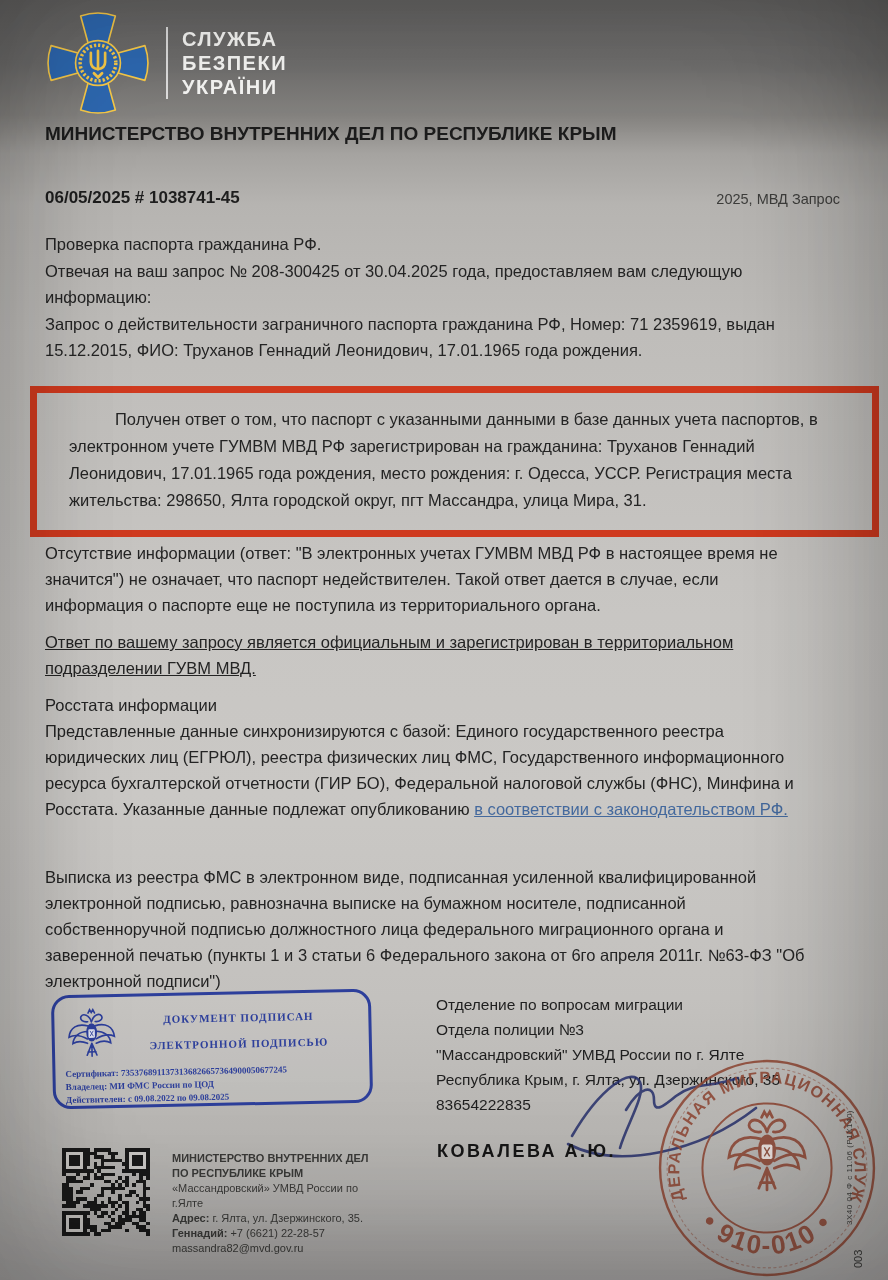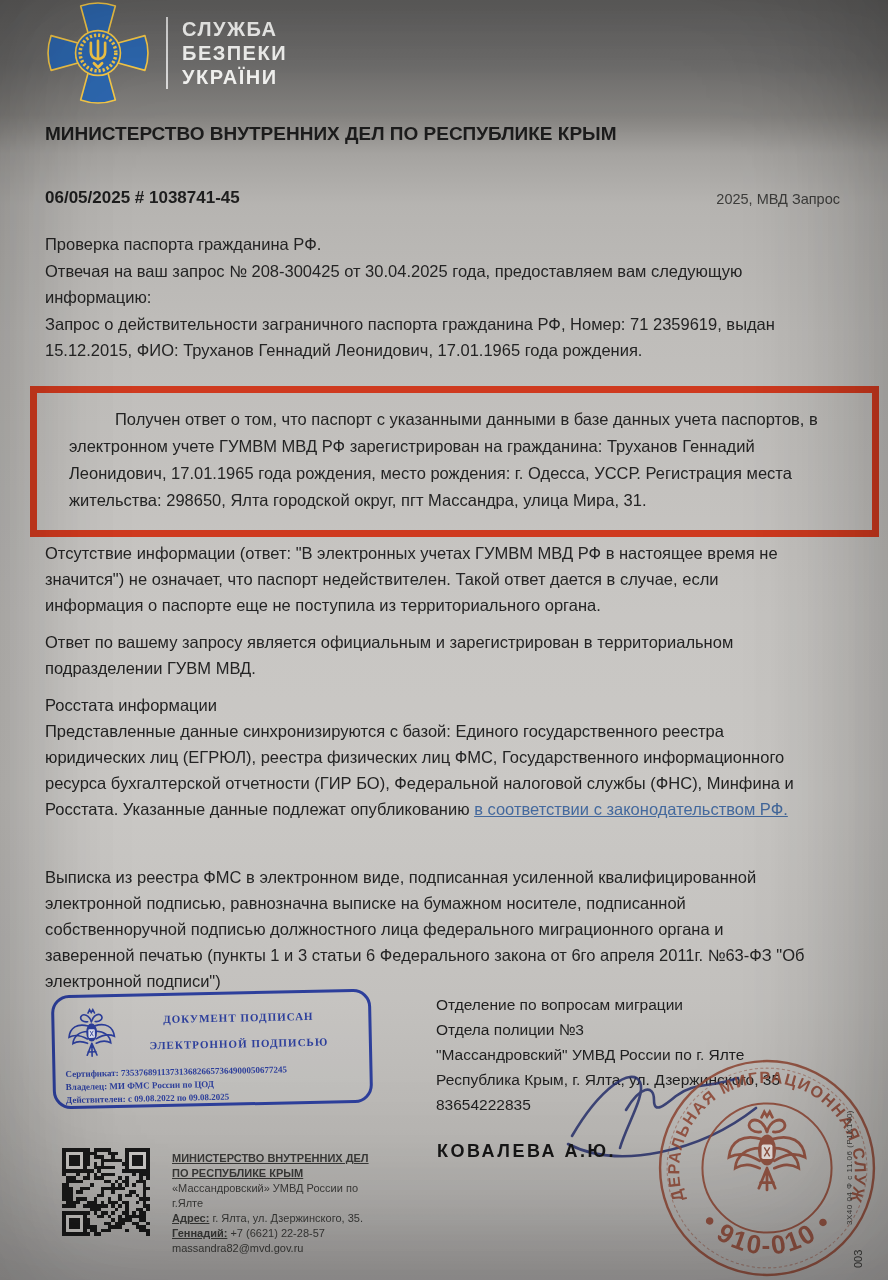--- a/index.html
+++ b/index.html
@@ -27,21 +27,21 @@
   .esign-top{display:flex;align-items:center;}
   .esign-titles{flex:1;text-align:center;}
   .esign-t1{font-weight:bold;font-size:11px;letter-spacing:1px;margin-bottom:14px;}
   .esign-t2{font-weight:bold;font-size:11px;letter-spacing:1px;}
   .esign-lines{font-weight:bold;font-size:9px;line-height:13px;margin-top:4px;}
   
   .contact{font-size:15.5px;line-height:25px;color:#1f1f1f;}
   .signer{font-weight:bold;font-size:18px;letter-spacing:2.5px;color:#161616;}
   
   .office{font-size:11px;line-height:15px;color:#3a3a38;}
-  .office .b{font-weight:bold;text-decoration:underline;}
+  .office .b{font-weight:bold;}
   
   .vtext{writing-mode:vertical-rl;transform:rotate(180deg);font-size:8px;color:#3f3f3d;letter-spacing:.5px;}
   .vpage{writing-mode:vertical-rl;transform:rotate(180deg);font-size:11px;color:#3a3a38;}
 </style>
 </head>
 <body>
 
 <div class="photo">
 
   <svg width="0" height="0" style="position:absolute">
@@ -56,21 +56,21 @@
         <path d="M58,46 C72,46 84,54 85,68 C75,62 67,64 58,68"></path>
         <path d="M50,68 L41,90 M50,68 L50,92 M50,68 L59,90"></path>
         <path d="M43,84 L57,84"></path>
       </g>
       <ellipse cx="50" cy="48" rx="10" ry="17" fill="currentColor"></ellipse>
       <rect x="44" y="42" width="12" height="16" rx="2" fill="#ffffff" opacity=".85"></rect>
       <path d="M47,45 l6,10 M53,45 l-6,10" stroke="currentColor" stroke-width="1.5"></path>
     </symbol>
   </svg>
 
-  <div class="abs" style="left:46px;top:2px;display:flex;align-items:center;">
+  <div class="abs" style="left:46px;top:12px;display:flex;align-items:center;">
     <svg width="104" height="102" viewBox="0 0 100 100">
       <g fill="#2e68b0" stroke="#f7c948" stroke-width="1.6" stroke-linejoin="round">
         <path d="M41,33 L33,4 Q50,-2 67,4 L59,33 Q50,30 41,33 Z"></path>
         <path d="M41,67 L33,96 Q50,102 67,96 L59,67 Q50,70 41,67 Z"></path>
         <path d="M33,41 L4,33 Q-2,50 4,67 L33,59 Q30,50 33,41 Z"></path>
         <path d="M67,41 L96,33 Q102,50 96,67 L67,59 Q70,50 67,41 Z"></path>
       </g>
       <circle cx="50" cy="50" r="22" fill="#2e68b0" stroke="#f7c948" stroke-width="1.6"></circle>
       <circle cx="50" cy="50" r="17.5" fill="none" stroke="#f7c948" stroke-width="3.4" stroke-dasharray="2.2,1.9"></circle>
       <g fill="none" stroke="#f7c948" stroke-width="2.6" stroke-linecap="round">
@@ -94,21 +94,21 @@
 
   <div class="abs para" style="left:45px;top:231px;">Проверка паспорта гражданина РФ.</div>
   <div class="abs para" style="left:45px;top:258px;">Отвечая на ваш запрос № 208-300425 от 30.04.2025 года, предоставляем вам следующую информацию:</div>
   <div class="abs para" style="left:45px;top:311px;">Запрос о действительности заграничного паспорта гражданина РФ, Номер: 71 2359619, выдан 15.12.2015, ФИО: Труханов Геннадий Леонидович, 17.01.1965 года рождения.</div>
 
   <div class="abs redbox" style="left:30px;top:386px;">
     <div class="para">Получен ответ о том, что паспорт с указанными данными в базе данных учета паспортов, в электронном учете ГУМВМ МВД РФ зарегистрирован на гражданина: Труханов Геннадий Леонидович, 17.01.1965 года рождения, место рождения: г. Одесса, УССР. Регистрация места жительства:  298650, Ялта городской округ, пгт Массандра, улица Мира, 31.</div>
   </div>
 
   <div class="abs para" style="left:45px;top:540px;">Отсутствие информации (ответ: "В электронных учетах ГУМВМ МВД РФ в настоящее время не значится") не означает, что паспорт недействителен. Такой ответ дается в случае, если информация о паспорте еще не поступила из территориального органа.</div>
-  <div class="abs para" style="left:45px;top:629px;">Ответ по вашему запросу является официальным и зарегистрирован в территориальном подразделении ГУВМ МВД.</div>
+  <div class="abs para" style="left:45px;top:629px;text-decoration:underline;">Ответ по вашему запросу является официальным и зарегистрирован в территориальном подразделении ГУВМ МВД.</div>
   <div class="abs para" style="left:45px;top:692px;">Росстата информации</div>
   <div class="abs para" style="left:45px;top:718px;"><span>Представленные данные синхронизируются с базой: Единого государственного реестра юридических лиц (ЕГРЮЛ), реестра физических лиц ФМС, Государственного информационного ресурса бухгалтерской отчетности (ГИР БО), Федеральной налоговой службы (ФНС), Минфина и Росстата. Указанные данные подлежат опубликованию </span><span class="link">в соответствии с законодательством РФ.</span></div>
   <div class="abs para" style="left:45px;top:864px;">Выписка из реестра ФМС в электронном виде, подписанная усиленной квалифицированной электронной подписью, равнозначна выписке на бумажном носителе, подписанной собственноручной подписью должностного лица федерального миграционного органа и заверенной печатью (пункты 1 и 3 статьи 6 Федерального закона от 6го апреля 2011г. №63-ФЗ "Об электронной подписи")</div>
 
   <div class="abs esign" style="left:52px;top:992px;">
     <div class="esign-top">
       <svg width="54" height="60" viewBox="0 0 100 100" style="color:#2d3f9b;flex:0 0 54px;">
           <use href="#eagle"></use>
         </svg>
       <div class="esign-titles">

